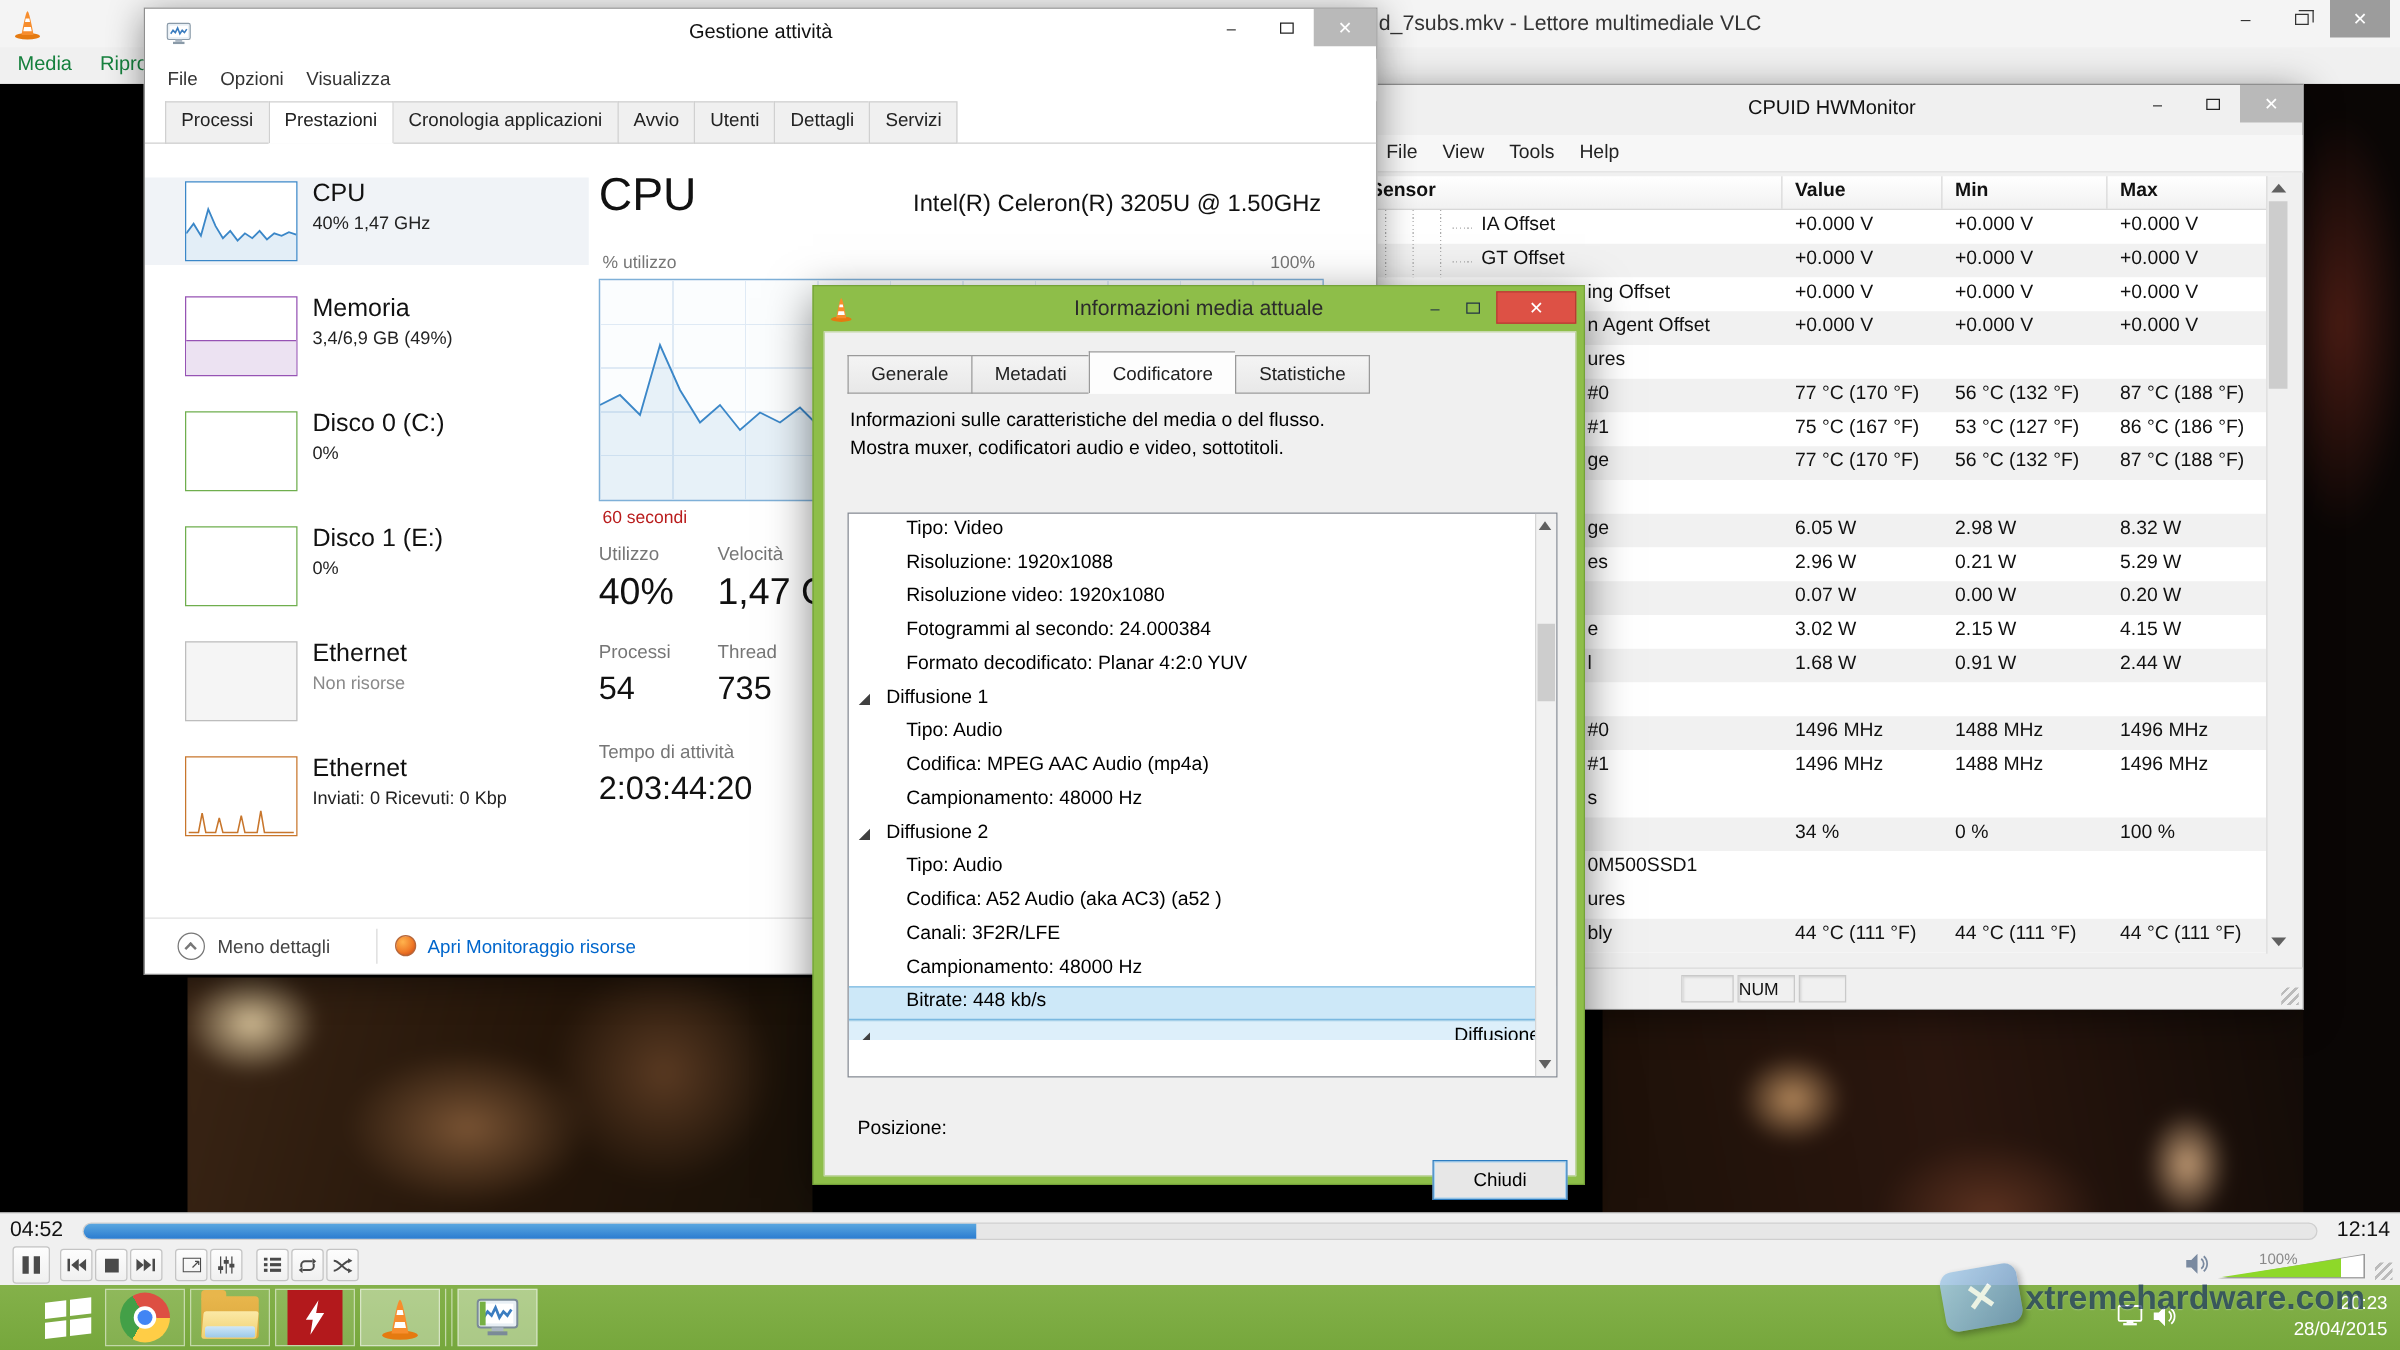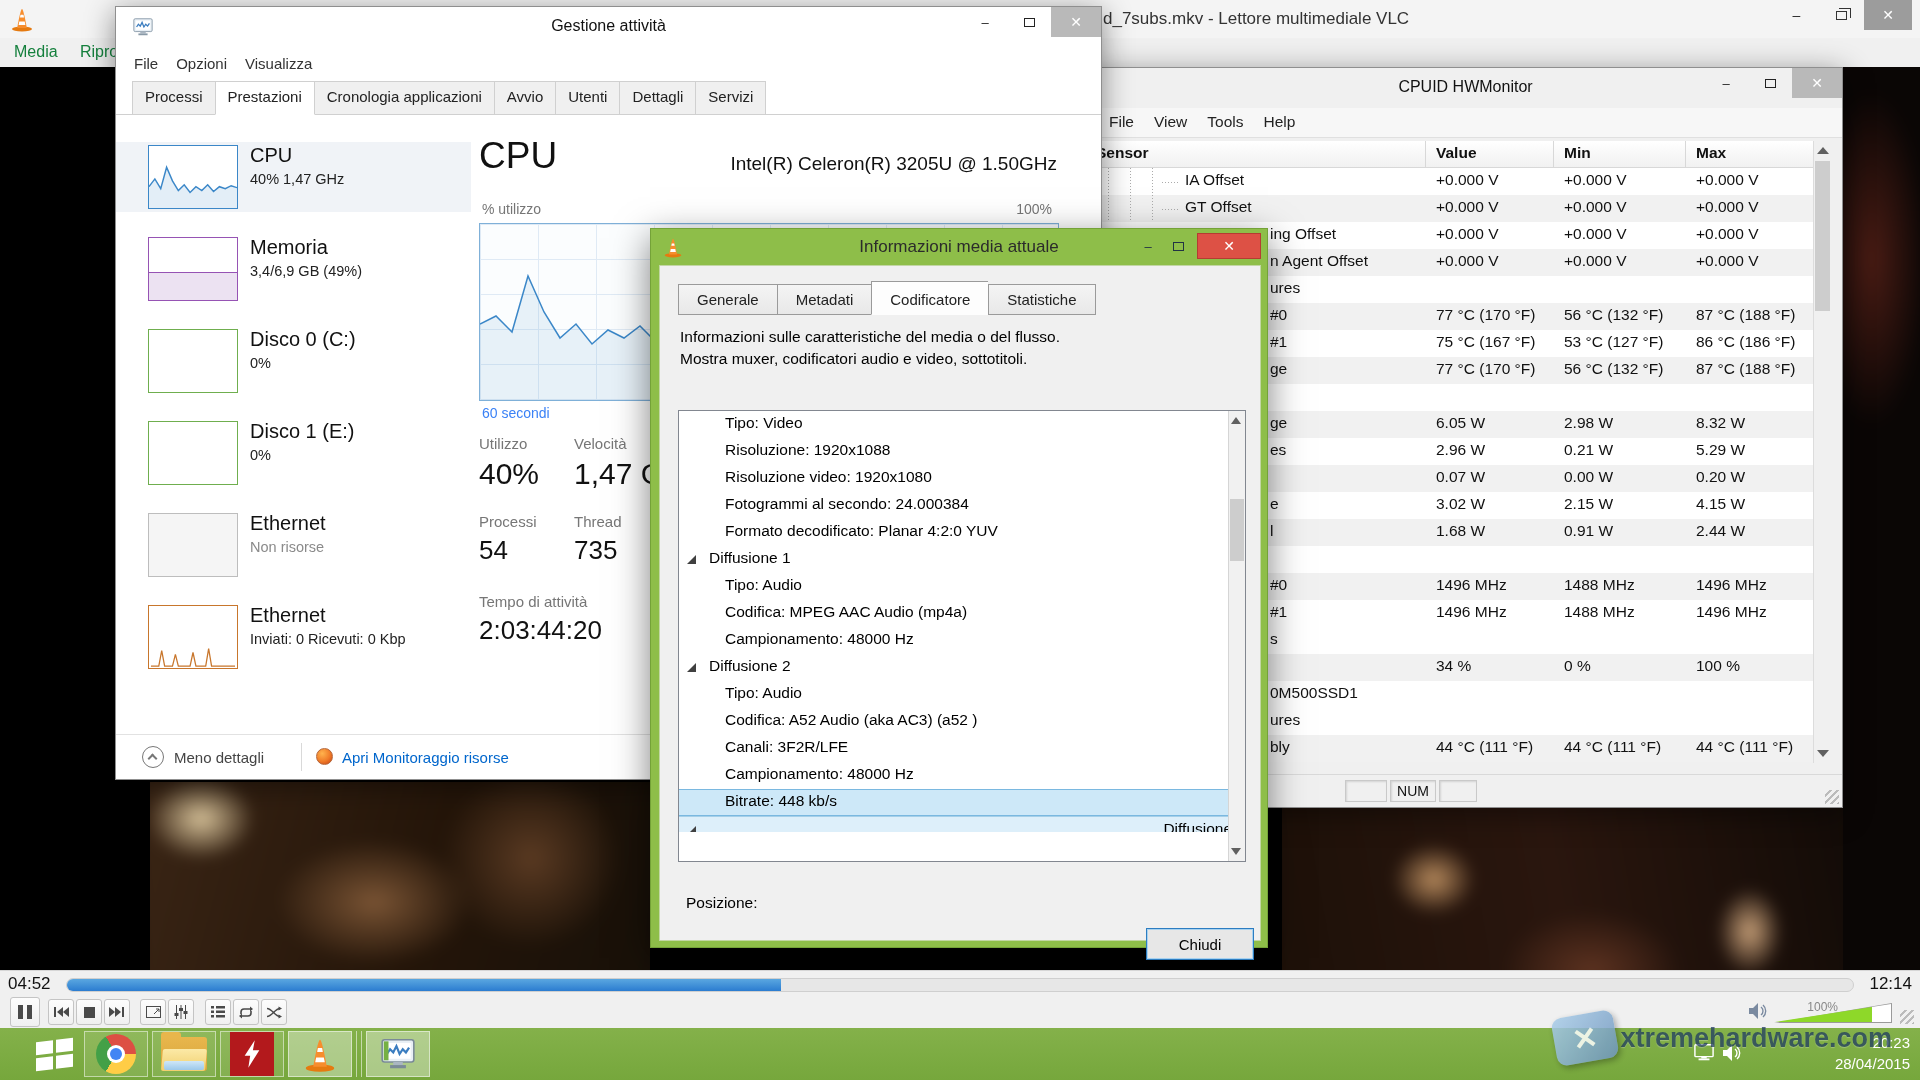--- a/index.html
+++ b/index.html
@@ -92,21 +92,21 @@
   .side-sub.dim { color:#8a8a8a; }
 
   .tm-main-heading { position:absolute; left:363px; top:128px; font-size:37px; color:#111; }
   .tm-proc { position:absolute; right:44px; top:146px; font-size:19px; color:#111; }
   .tm-axis-left { position:absolute; left:366px; top:194px; font-size:14px; color:#767676; }
   .tm-axis-right { position:absolute; right:49px; top:194px; font-size:14px; color:#767676; }
   .tm-graph { position:absolute; left:363px; top:216px; width:580px; height:178px; border:1px solid #7fb0d8; background:#fbfdfe;
       background-image: repeating-linear-gradient(to right, #dfeaf5 0 1px, transparent 1px 58px),
                         repeating-linear-gradient(to bottom, #dfeaf5 0 1px, transparent 1px 35px); }
   .tm-graph svg { width:100%; height:100%; display:block; }
-  .tm-axis-bottom { position:absolute; left:366px; top:398px; font-size:14px; color:#3b82f6;text-align:right; }
+  .tm-axis-bottom { position:absolute; left:366px; top:398px; font-size:14px; color:#b91c1c;text-align:right; }
   .stat-label { position:absolute; font-size:15px; color:#767676; }
   .stat-big { position:absolute; font-size:30px; color:#111; }
   .stat-mid { position:absolute; font-size:26px; color:#111; }
   .tm-footer { position:absolute; left:0; bottom:0; width:100%; height:45px; border-top:1px solid #e2e2e2; }
   .less-circle { position:absolute; left:26px; top:11px; width:22px; height:22px; border:1.5px solid #777; border-radius:50%; }
   .less-circle i { position:absolute; left:5.5px; top:8px; width:7px; height:7px; border-left:2px solid #777; border-top:2px solid #777; transform:rotate(45deg); }
   .less-label { position:absolute; left:58px; top:14px; font-size:15px; color:#444; }
   .foot-sep { position:absolute; left:185px; top:8px; width:1px; height:28px; background:#d9d9d9; }
   .res-ball { position:absolute; left:200px; top:13px; width:17px; height:17px; border-radius:50%;
       background: radial-gradient(circle at 35% 30%, #ffb34d 0%, #f07b28 55%, #c43e12 100%); border:1px solid #b5663a; }
@@ -138,21 +138,21 @@
   .hw-val { position:absolute; top:3px; white-space:nowrap; }
   .hw-val.v1 { left:346px; }
   .hw-val.v2 { left:474px; }
   .hw-val.v3 { left:606px; }
   .hw-scroll { position:absolute; left:724px; top:73px; width:18px; height:622px; background:#f0f0f0; border-left:1px solid #dcdcdc; }
   .sc-arrow { position:absolute; left:3px; width:0; height:0; }
   .sc-up { top:6px; border-left:6px solid transparent; border-right:6px solid transparent; border-bottom:7px solid #606060; }
   .sc-down { bottom:6px; border-left:6px solid transparent; border-right:6px solid transparent; border-top:7px solid #606060; }
   .sc-thumb { position:absolute; left:1px; width:15px; background:#cdcdcd; }
   .hw-status { position:absolute; left:0; bottom:0; width:100%; height:33px; background:#f0f0f0; border-top:1px solid #d9d9d9; }
-  .sunken { position:absolute; top:5px; height:22px; border:1px solid #c9c9c9; box-shadow:inset 1px 1px 2px rgba(0,0,0,.12); font-size:14px; color:#111; text-align:center; padding-top:2px; }
+  .sunken { position:absolute; top:5px; height:22px; border:1px solid #c9c9c9; box-shadow:inset 1px 1px 2px rgba(0,0,0,.12); font-size:14px; color:#111; text-align:left; padding-top:2px; }
 
   
   .mdialog { position:absolute; left:650px; top:228px; width:618px; height:720px; background:#8ebe49; border:1px solid #74a238; box-shadow:0 10px 34px rgba(0,0,0,.5); z-index:30; }
   .md-titlebar { position:relative; height:36px; }
   .md-title { position:absolute; left:0; right:0; top:8px; text-align:center; font-size:17px; color:#2b2b2b; }
   .md-cone { position:absolute; left:12px; top:6px; }
   .md-btns { position:absolute; right:6px; top:4px; display:flex; }
   .md-btn { width:30px; height:26px; display:flex; align-items:center; justify-content:center; color:#234; font-size:13px; }
   .md-btn .max-glyph { border-color:#234; }
   .md-btn.close { width:64px; background:#dd5145; border:1px solid #b53c32; color:#fff; font-size:14px; margin-left:4px; }

